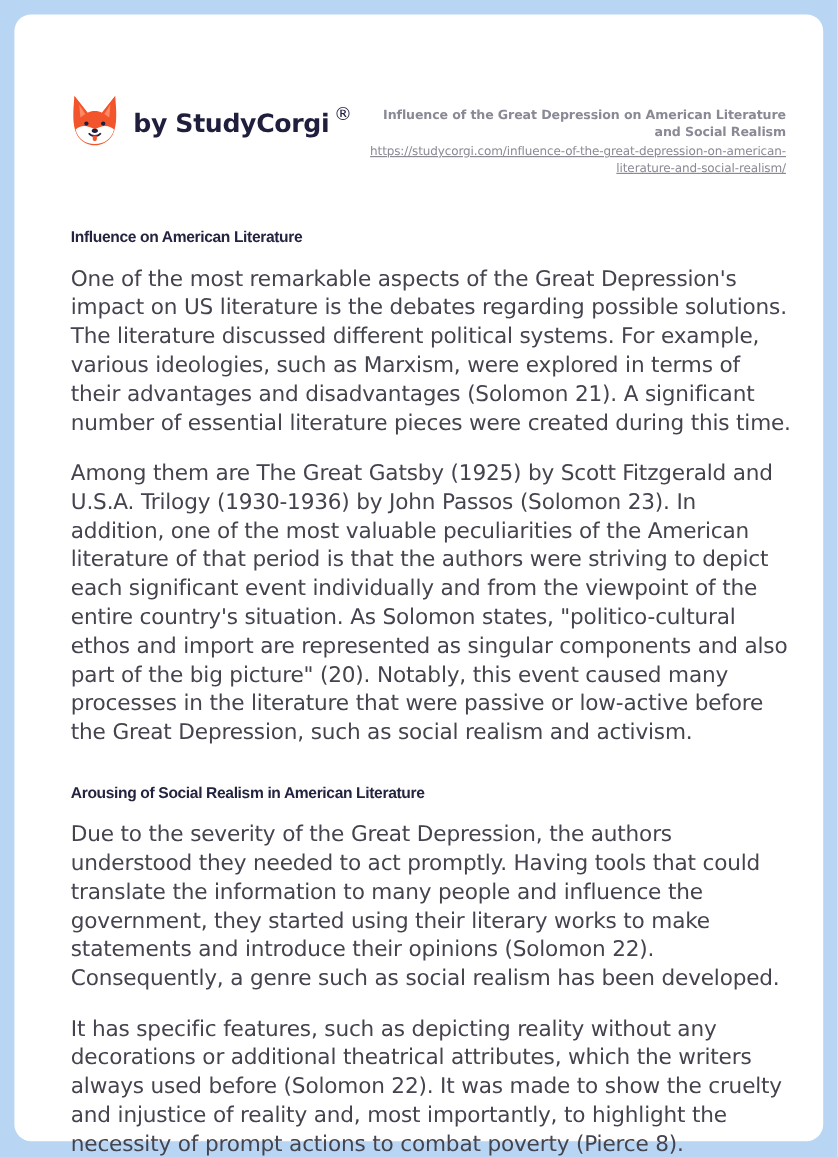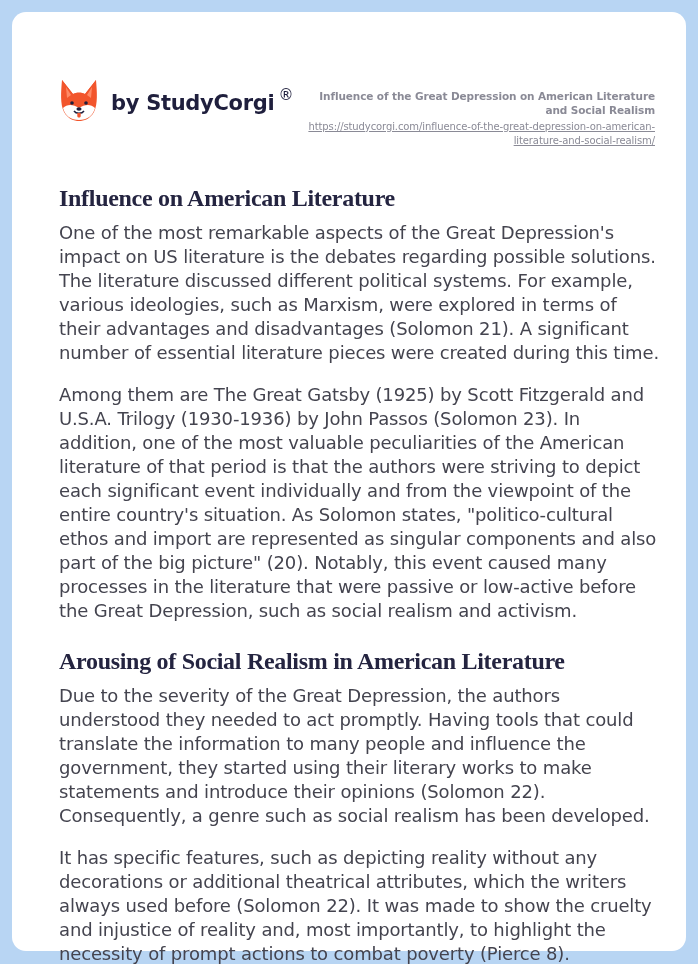--- a/index.html
+++ b/index.html
@@ -68,23 +68,23 @@
       margin-top: 3px;
       letter-spacing: -0.1px;
       text-decoration: underline;
     }
     .content {
       position: absolute;
       left: 47px; top: 174px;
       width: 600px;
     }
     h2 {
-      font-family: Liberation Serif, serif;
+      font-family: Liberation Sans, sans-serif;
       font-weight: bold;
-      font-size: 24px;
+      font-size: 13px;
       line-height: 24px;
       color: #242440;
       margin: 0 0 11px 0;
       letter-spacing: -0.3px;
     }
     p {
       font-family: "DejaVu Sans", sans-serif;
       font-size: 18px;
       line-height: 24px;
       color: #44444f;

